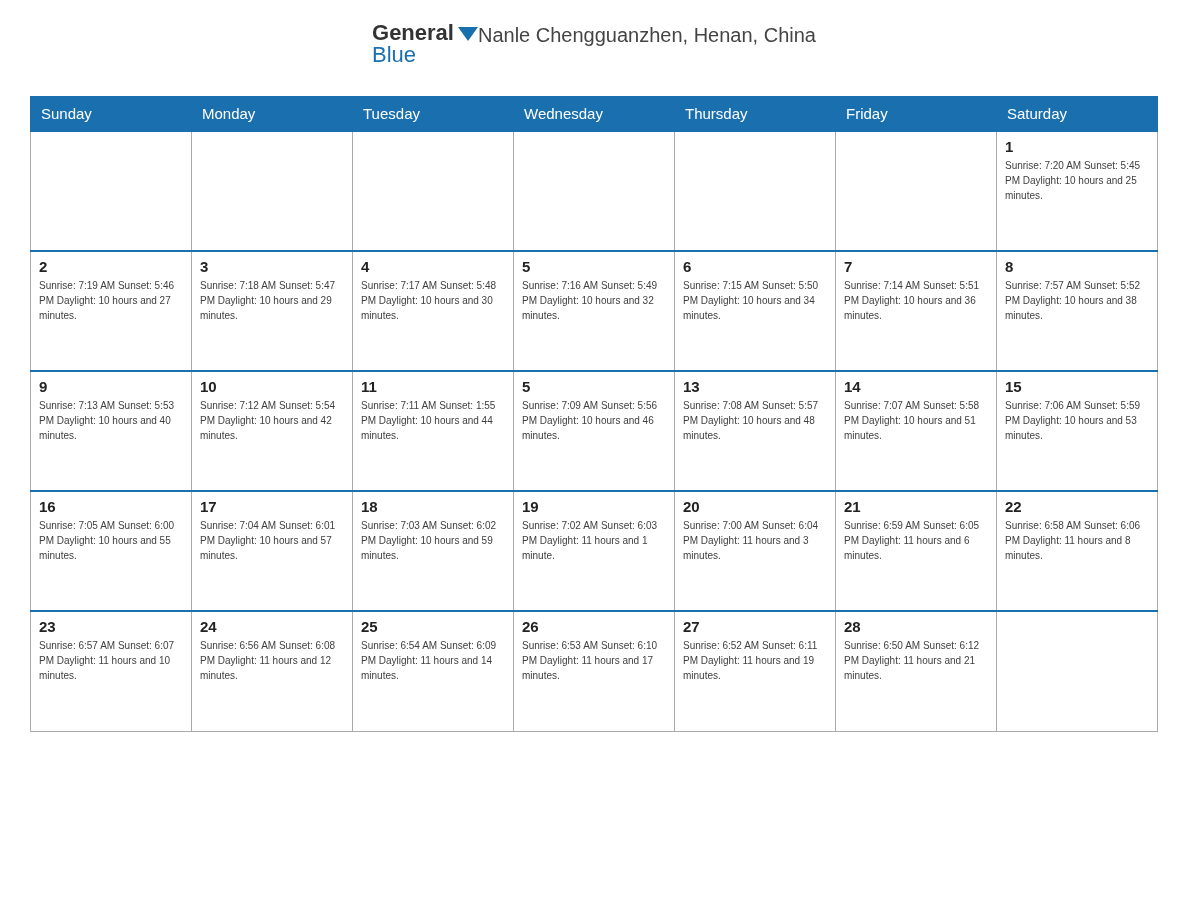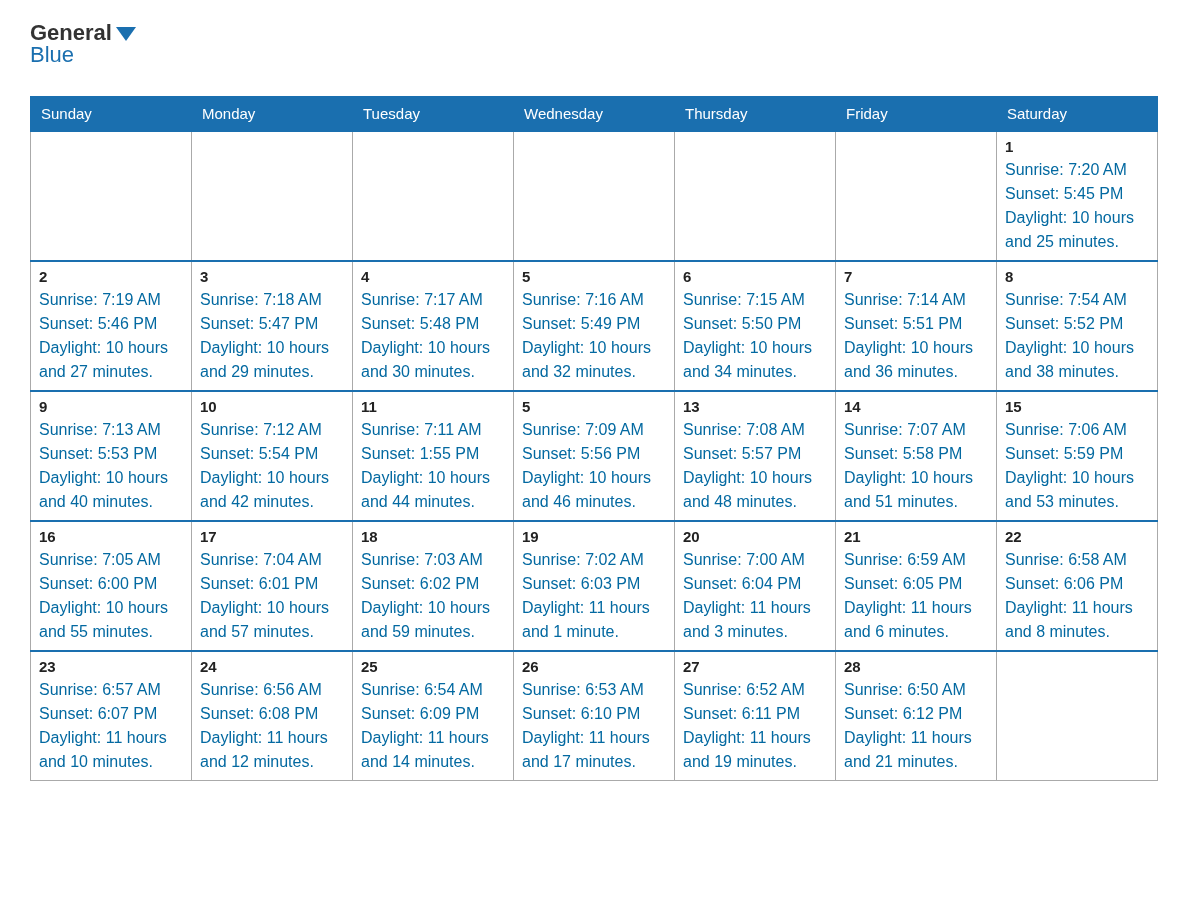--- a/index.html
+++ b/index.html
@@ -6,21 +6,21 @@
     body {
       font-family: Arial, Helvetica, sans-serif;
       background: #fff;
       color: #333;
       padding: 20px 30px;
       width: 1188px;
       min-height: 918px;
     }
     .header {
       display: flex;
-      justify-content: flex-start;
+      justify-content: center;
       align-items: flex-start;
       margin-bottom: 10px;
     }
     .logo {
       display: flex;
       flex-direction: column;
       align-items: flex-start;
     }
     .logo-general {
       font-size: 22px;
@@ -88,37 +88,38 @@
     .calendar tbody tr td.empty {
       background: #fff;
     }
     .day-number {
       font-size: 15px;
       font-weight: bold;
       margin-bottom: 3px;
       color: #222;
     }
     .day-info {
-      font-size: 16px;
+      font-size: 10px;
       line-height: 1.5;
-      color: #0369a1;
+      color: #404040;
     }
   </style>
 </head>
 <body>
 
 <div class="header">
   <div class="logo">
     <div class="logo-general">
       <span>General</span>
       <span class="logo-arrow"></span>
     </div>
     <div class="logo-blue">Blue</div>
   </div>
   <div class="title-block">
+    <div class="location-title">Nanle Chengguanzhen, Henan, China</div>
   </div>
 </div>
 
 <table class="calendar">
   <thead>
     <tr>
     <th>Sunday</th>
         <th>Monday</th>
         <th>Tuesday</th>
         <th>Wednesday</th>
@@ -174,21 +175,21 @@
 Daylight: 10 hours and 34 minutes.</div>
         </td>
         <td>
           <div class="day-number">7</div>
           <div class="day-info">Sunrise: 7:14 AM
 Sunset: 5:51 PM
 Daylight: 10 hours and 36 minutes.</div>
         </td>
         <td>
           <div class="day-number">8</div>
-          <div class="day-info">Sunrise: 7:54 AM
+          <div class="day-info">Sunrise: 7:57 AM
 Sunset: 5:52 PM
 Daylight: 10 hours and 38 minutes.</div>
         </td>
       </tr>
       <tr>
         <td>
           <div class="day-number">9</div>
           <div class="day-info">Sunrise: 7:13 AM
 Sunset: 5:53 PM
 Daylight: 10 hours and 40 minutes.</div>

